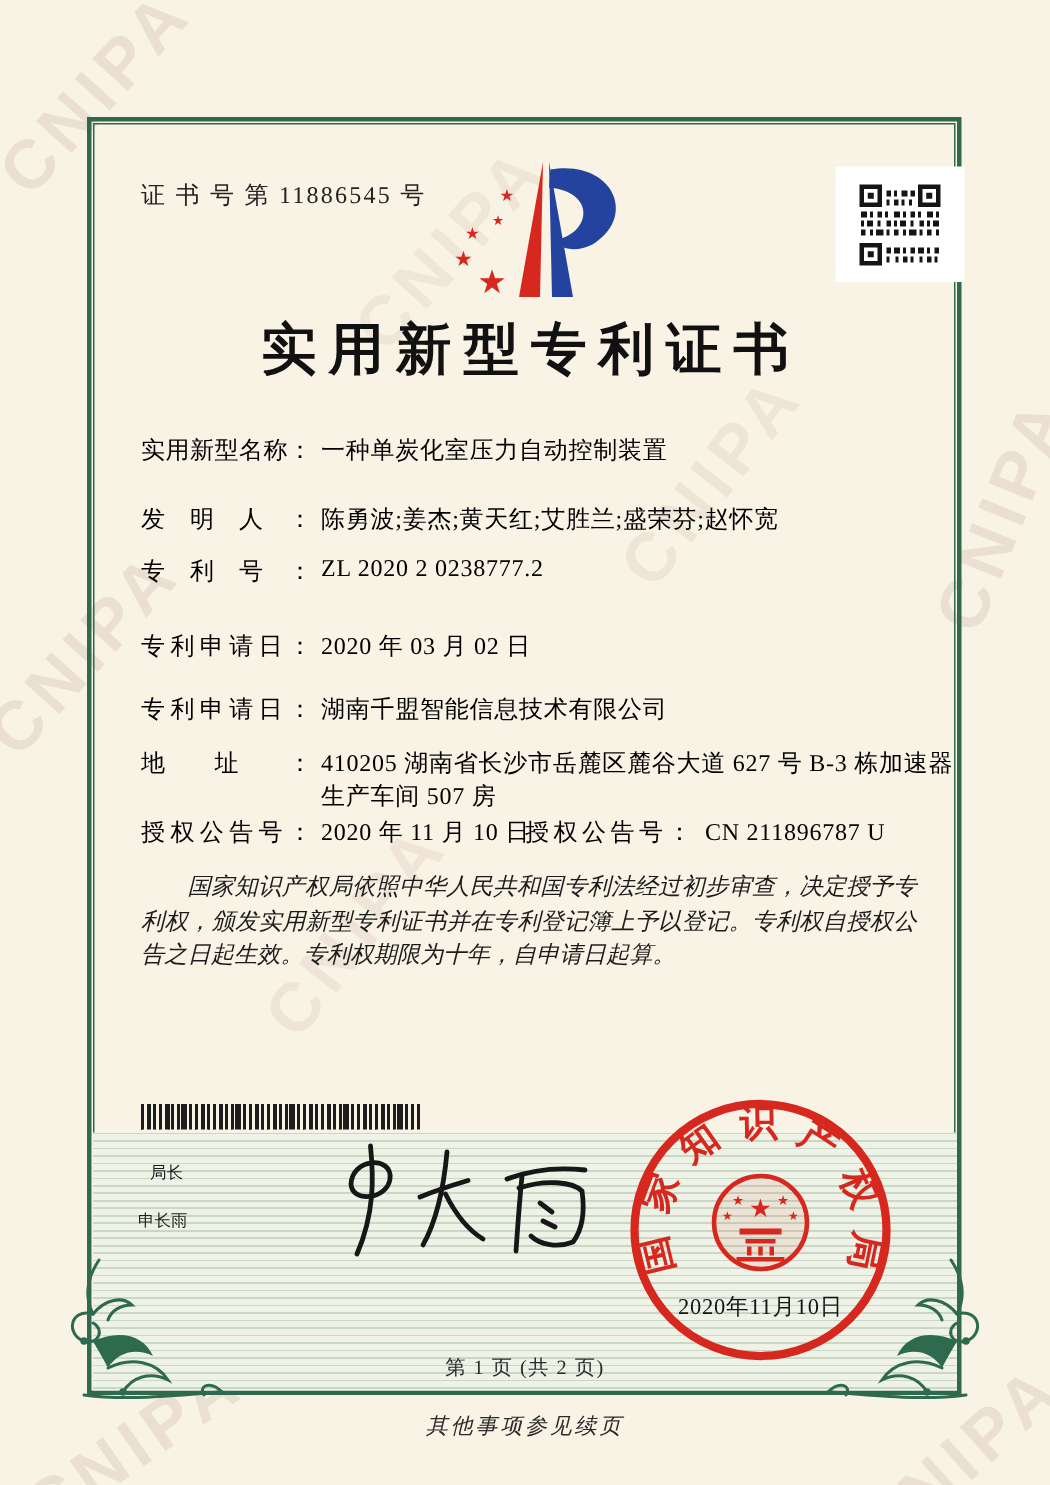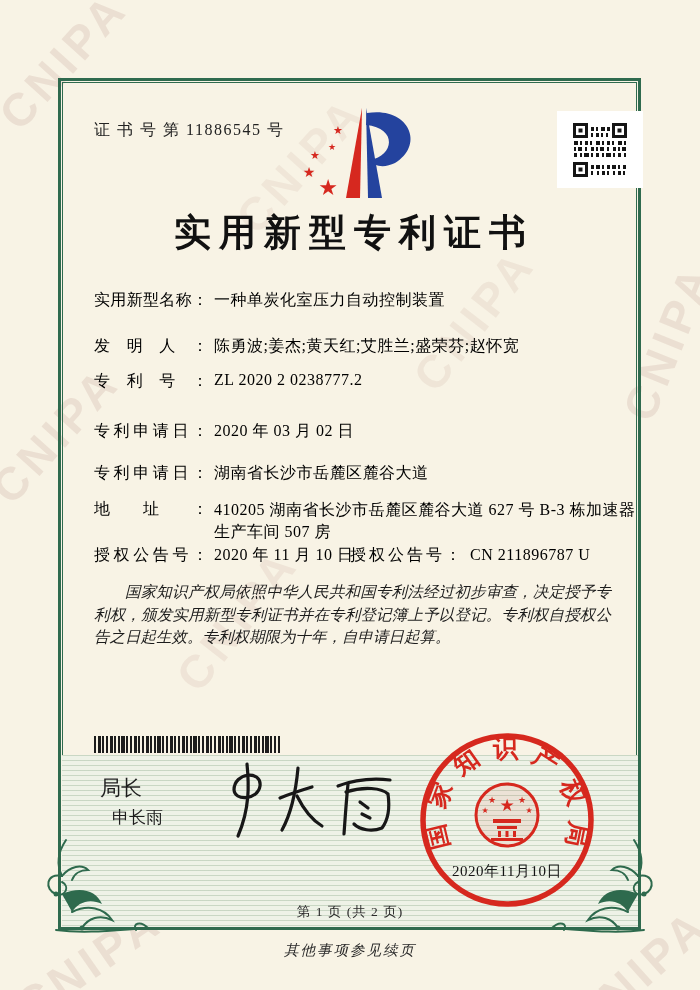--- a/index.html
+++ b/index.html
@@ -38,22 +38,22 @@
     background-image:
       repeating-linear-gradient(90deg,#1c1c1c 0 2px,rgba(0,0,0,0) 2px 4px),
       repeating-linear-gradient(90deg,#1c1c1c 0 1px,rgba(0,0,0,0) 1px 9px),
       repeating-linear-gradient(90deg,#1c1c1c 0 1px,rgba(0,0,0,0) 1px 6px);
   }
   
   .panel{position:absolute;left:62px;top:755px;width:576px;height:172px;
     background-color:#eef2e7;
     background-image:repeating-linear-gradient(180deg,rgba(115,152,115,0.30) 0 1px,rgba(0,0,0,0) 1px 5px);
   }
-  .sig-title{position:absolute;left:100px;top:774px;font-family:"Liberation Sans","DejaVu Sans",sans-serif;font-size:21px;color:#1d1d1d;}
-  .sig-name{position:absolute;left:112px;top:806px;font-family:Liberation Mono, monospace;font-size:17px;color:#1d1d1d;}
+  .sig-title{position:absolute;left:100px;top:774px;font-family:"Liberation Sans","DejaVu Sans",sans-serif;font-size:11px;color:#1d1d1d;}
+  .sig-name{position:absolute;left:92px;top:806px;font-family:Liberation Mono, monospace;font-size:11px;color:#1d1d1d;}
   .sig-svg{position:absolute;left:200px;top:756px;width:210px;height:95px;}
   .seal{position:absolute;left:414px;top:729px;width:186px;height:186px;}
   .orn{position:absolute;width:115px;height:97px;}
   .orn-l{left:36px;top:838px;}
   .orn-r{right:36px;top:838px;transform:scaleX(-1);}
   .page-num{position:absolute;left:0;width:100%;top:903px;text-align:center;font-size:13.5px;letter-spacing:1px;color:#2a2a2a;}
   .foot-note{position:absolute;left:0;width:100%;top:941px;text-align:center;font-size:14.5px;font-style:italic;color:#2a2a2a;letter-spacing:2px;}
 </style>
 </head>
 <body>
@@ -120,21 +120,21 @@
   <div class="frow" style="top:336px">
     <span class="flabel">发明人：</span><span class="fvalue">陈勇波;姜杰;黄天红;艾胜兰;盛荣芬;赵怀宽</span>
   </div>
   <div class="frow" style="top:371px">
     <span class="flabel">专利号：</span><span class="fvalue">ZL 2020 2 0238777.2</span>
   </div>
   <div class="frow" style="top:421px">
     <span class="flabel">专利申请日：</span><span class="fvalue">2020 年 03 月 02 日</span>
   </div>
   <div class="frow" style="top:463px">
-    <span class="flabel">专利申请日：</span><span class="fvalue">湖南省长沙市岳麓区麓谷大道</span>
+    <span class="flabel">专利申请日：</span><span class="fvalue">湖南千盟智能信息技术有限公司</span>
   </div>
   <div class="frow" style="top:499px">
     <span class="flabel">地址：</span><span class="fvalue addr-val"><span>410205 湖南省长沙市岳麓区麓谷大道 627 号 B-3 栋加速器</span><br><span>生产车间 507 房</span></span>
   </div>
   <div class="frow" style="top:545px">
     <span class="flabel">授权公告号：</span><span class="fvalue">2020 年 11 月 10 日</span>
     <span class="pair2"><span class="flabel2">授权公告号：</span><span class="fvalue">CN 211896787 U</span></span>
   </div>
 
   <div class="paras">

